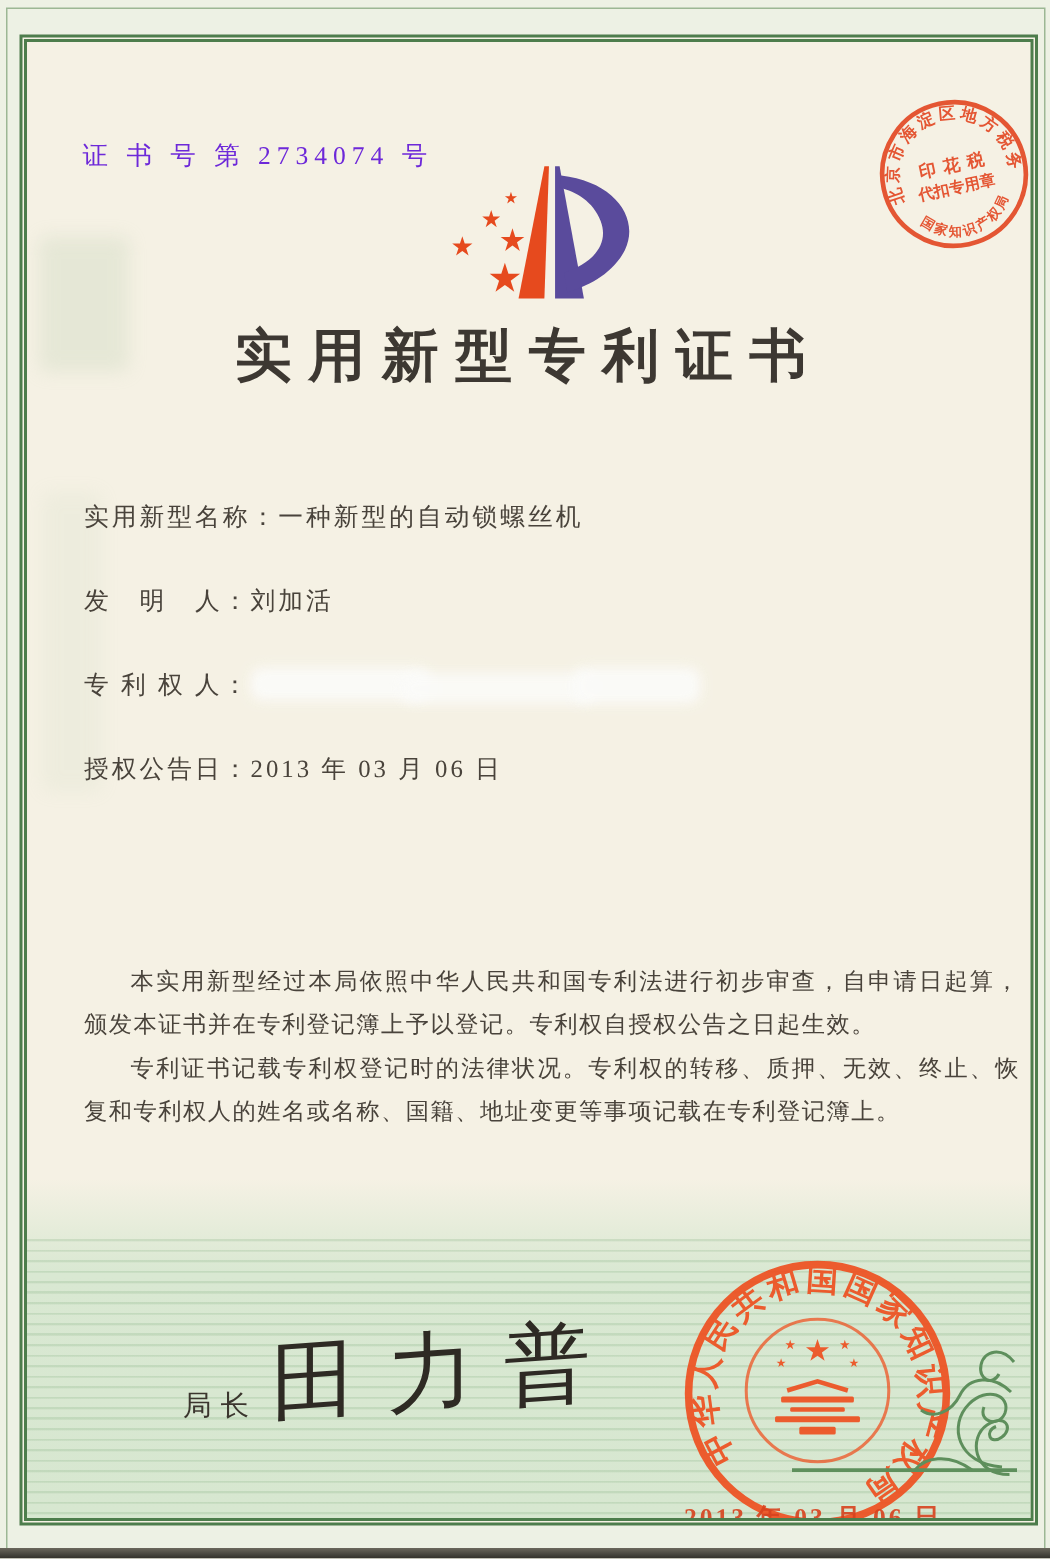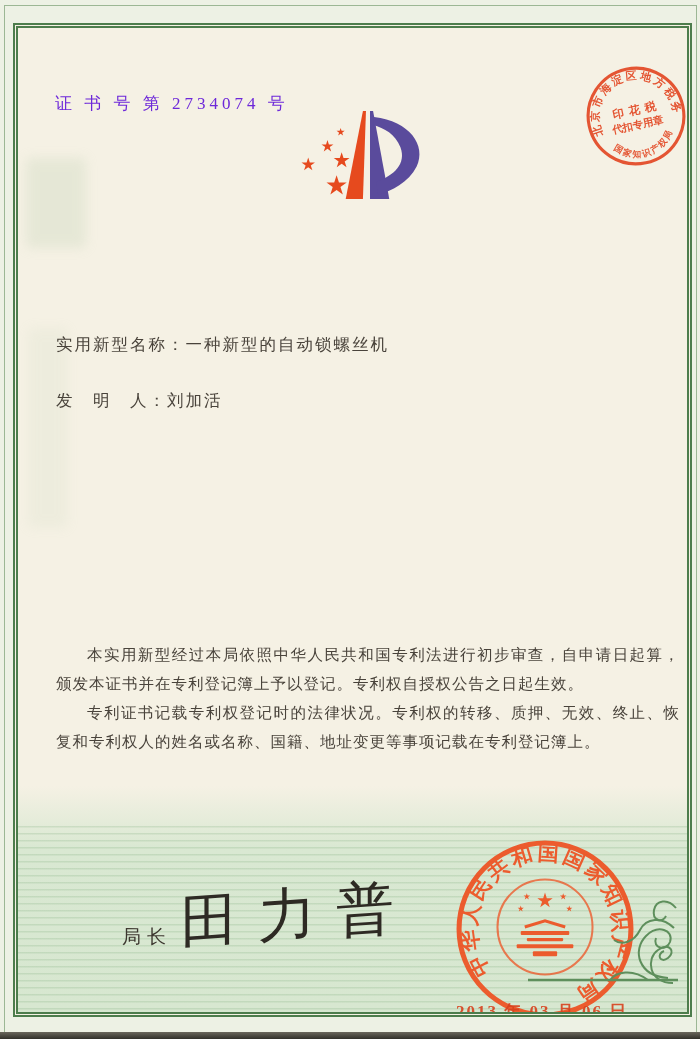--- a/index.html
+++ b/index.html
@@ -108,24 +108,27 @@
     <path d="M81,12 C116,16 133,40 123,61 C115,77 98,85 85,89 L83,76 C101,70 113,58 107,42 C102,29 91,23 80,20 Z" fill="#5a4b9c"></path>
     <g fill="#e64a1e">
       <path transform="translate(48,27) scale(4.2)" d="M0,-1 L0.2245,-0.309 L0.9511,-0.309 L0.3633,0.118 L0.5878,0.809 L0,0.382 L-0.5878,0.809 L-0.3633,0.118 L-0.9511,-0.309 L-0.2245,-0.309 Z"></path>
       <path transform="translate(35,41) scale(6.2)" d="M0,-1 L0.2245,-0.309 L0.9511,-0.309 L0.3633,0.118 L0.5878,0.809 L0,0.382 L-0.5878,0.809 L-0.3633,0.118 L-0.9511,-0.309 L-0.2245,-0.309 Z"></path>
       <path transform="translate(16,59) scale(7)" d="M0,-1 L0.2245,-0.309 L0.9511,-0.309 L0.3633,0.118 L0.5878,0.809 L0,0.382 L-0.5878,0.809 L-0.3633,0.118 L-0.9511,-0.309 L-0.2245,-0.309 Z"></path>
       <path transform="translate(49,55) scale(8.2)" d="M0,-1 L0.2245,-0.309 L0.9511,-0.309 L0.3633,0.118 L0.5878,0.809 L0,0.382 L-0.5878,0.809 L-0.3633,0.118 L-0.9511,-0.309 L-0.2245,-0.309 Z"></path>
       <path transform="translate(44,80) scale(10.5)" d="M0,-1 L0.2245,-0.309 L0.9511,-0.309 L0.3633,0.118 L0.5878,0.809 L0,0.382 L-0.5878,0.809 L-0.3633,0.118 L-0.9511,-0.309 L-0.2245,-0.309 Z"></path>
     </g>
   </svg>
 
+  <div class="title">实用新型专利证书</div>
 
   <div class="fields">
     <div class="field-row"><span>实用新型名称：</span><span class="value">一种新型的自动锁螺丝机</span></div>
     <div class="field-row"><span>发　明　人：</span><span class="value">刘加活</span></div>
+    <div class="field-row"><span>专 利 权 人：</span><span class="blur-patch"><span class="blob b1"></span><span class="blob b2"></span><span class="blob b3"></span></span></div>
+    <div class="field-row"><span>授权公告日：</span><span class="value">2013 年 03 月 06 日</span></div>
   </div>
 
   <div class="paragraphs">
     <p>本实用新型经过本局依照中华人民共和国专利法进行初步审查，自申请日起算，颁发本证书并在专利登记簿上予以登记。专利权自授权公告之日起生效。</p>
     <p>专利证书记载专利权登记时的法律状况。专利权的转移、质押、无效、终止、恢复和专利权人的姓名或名称、国籍、地址变更等事项记载在专利登记簿上。</p>
   </div>
 
   <div class="sig-title">局长</div>
   <div class="sig-name">田力普</div>
 

